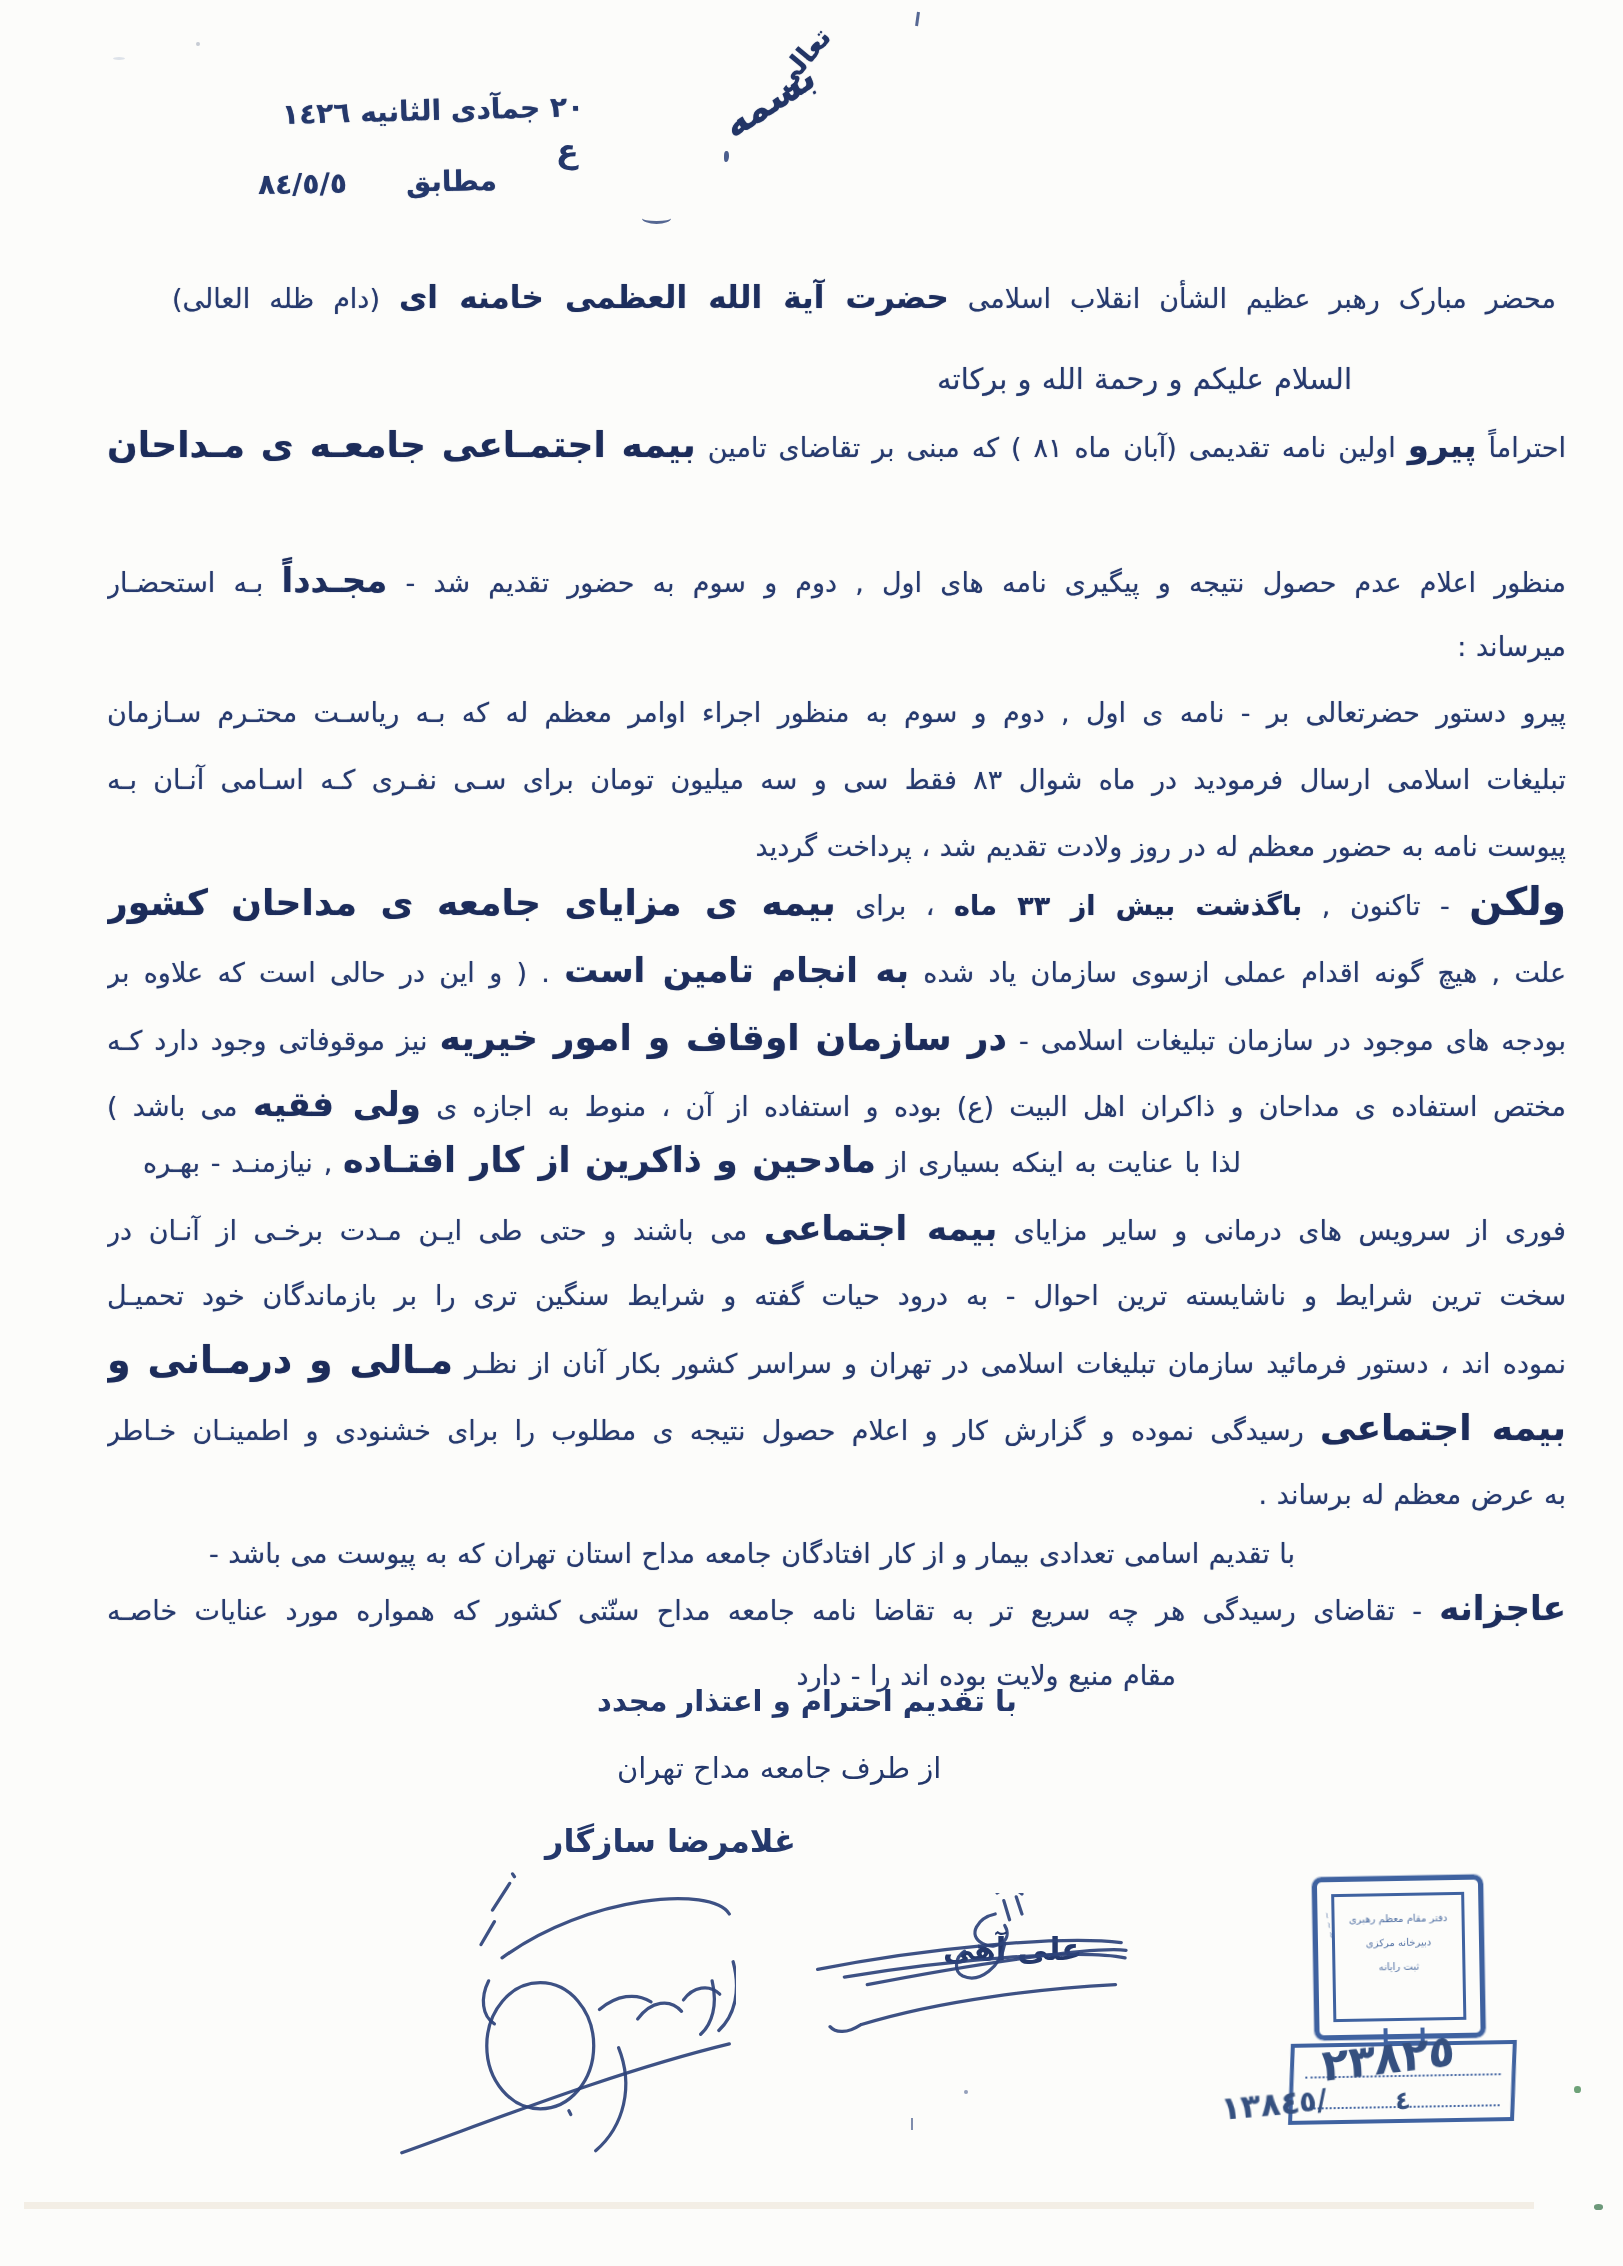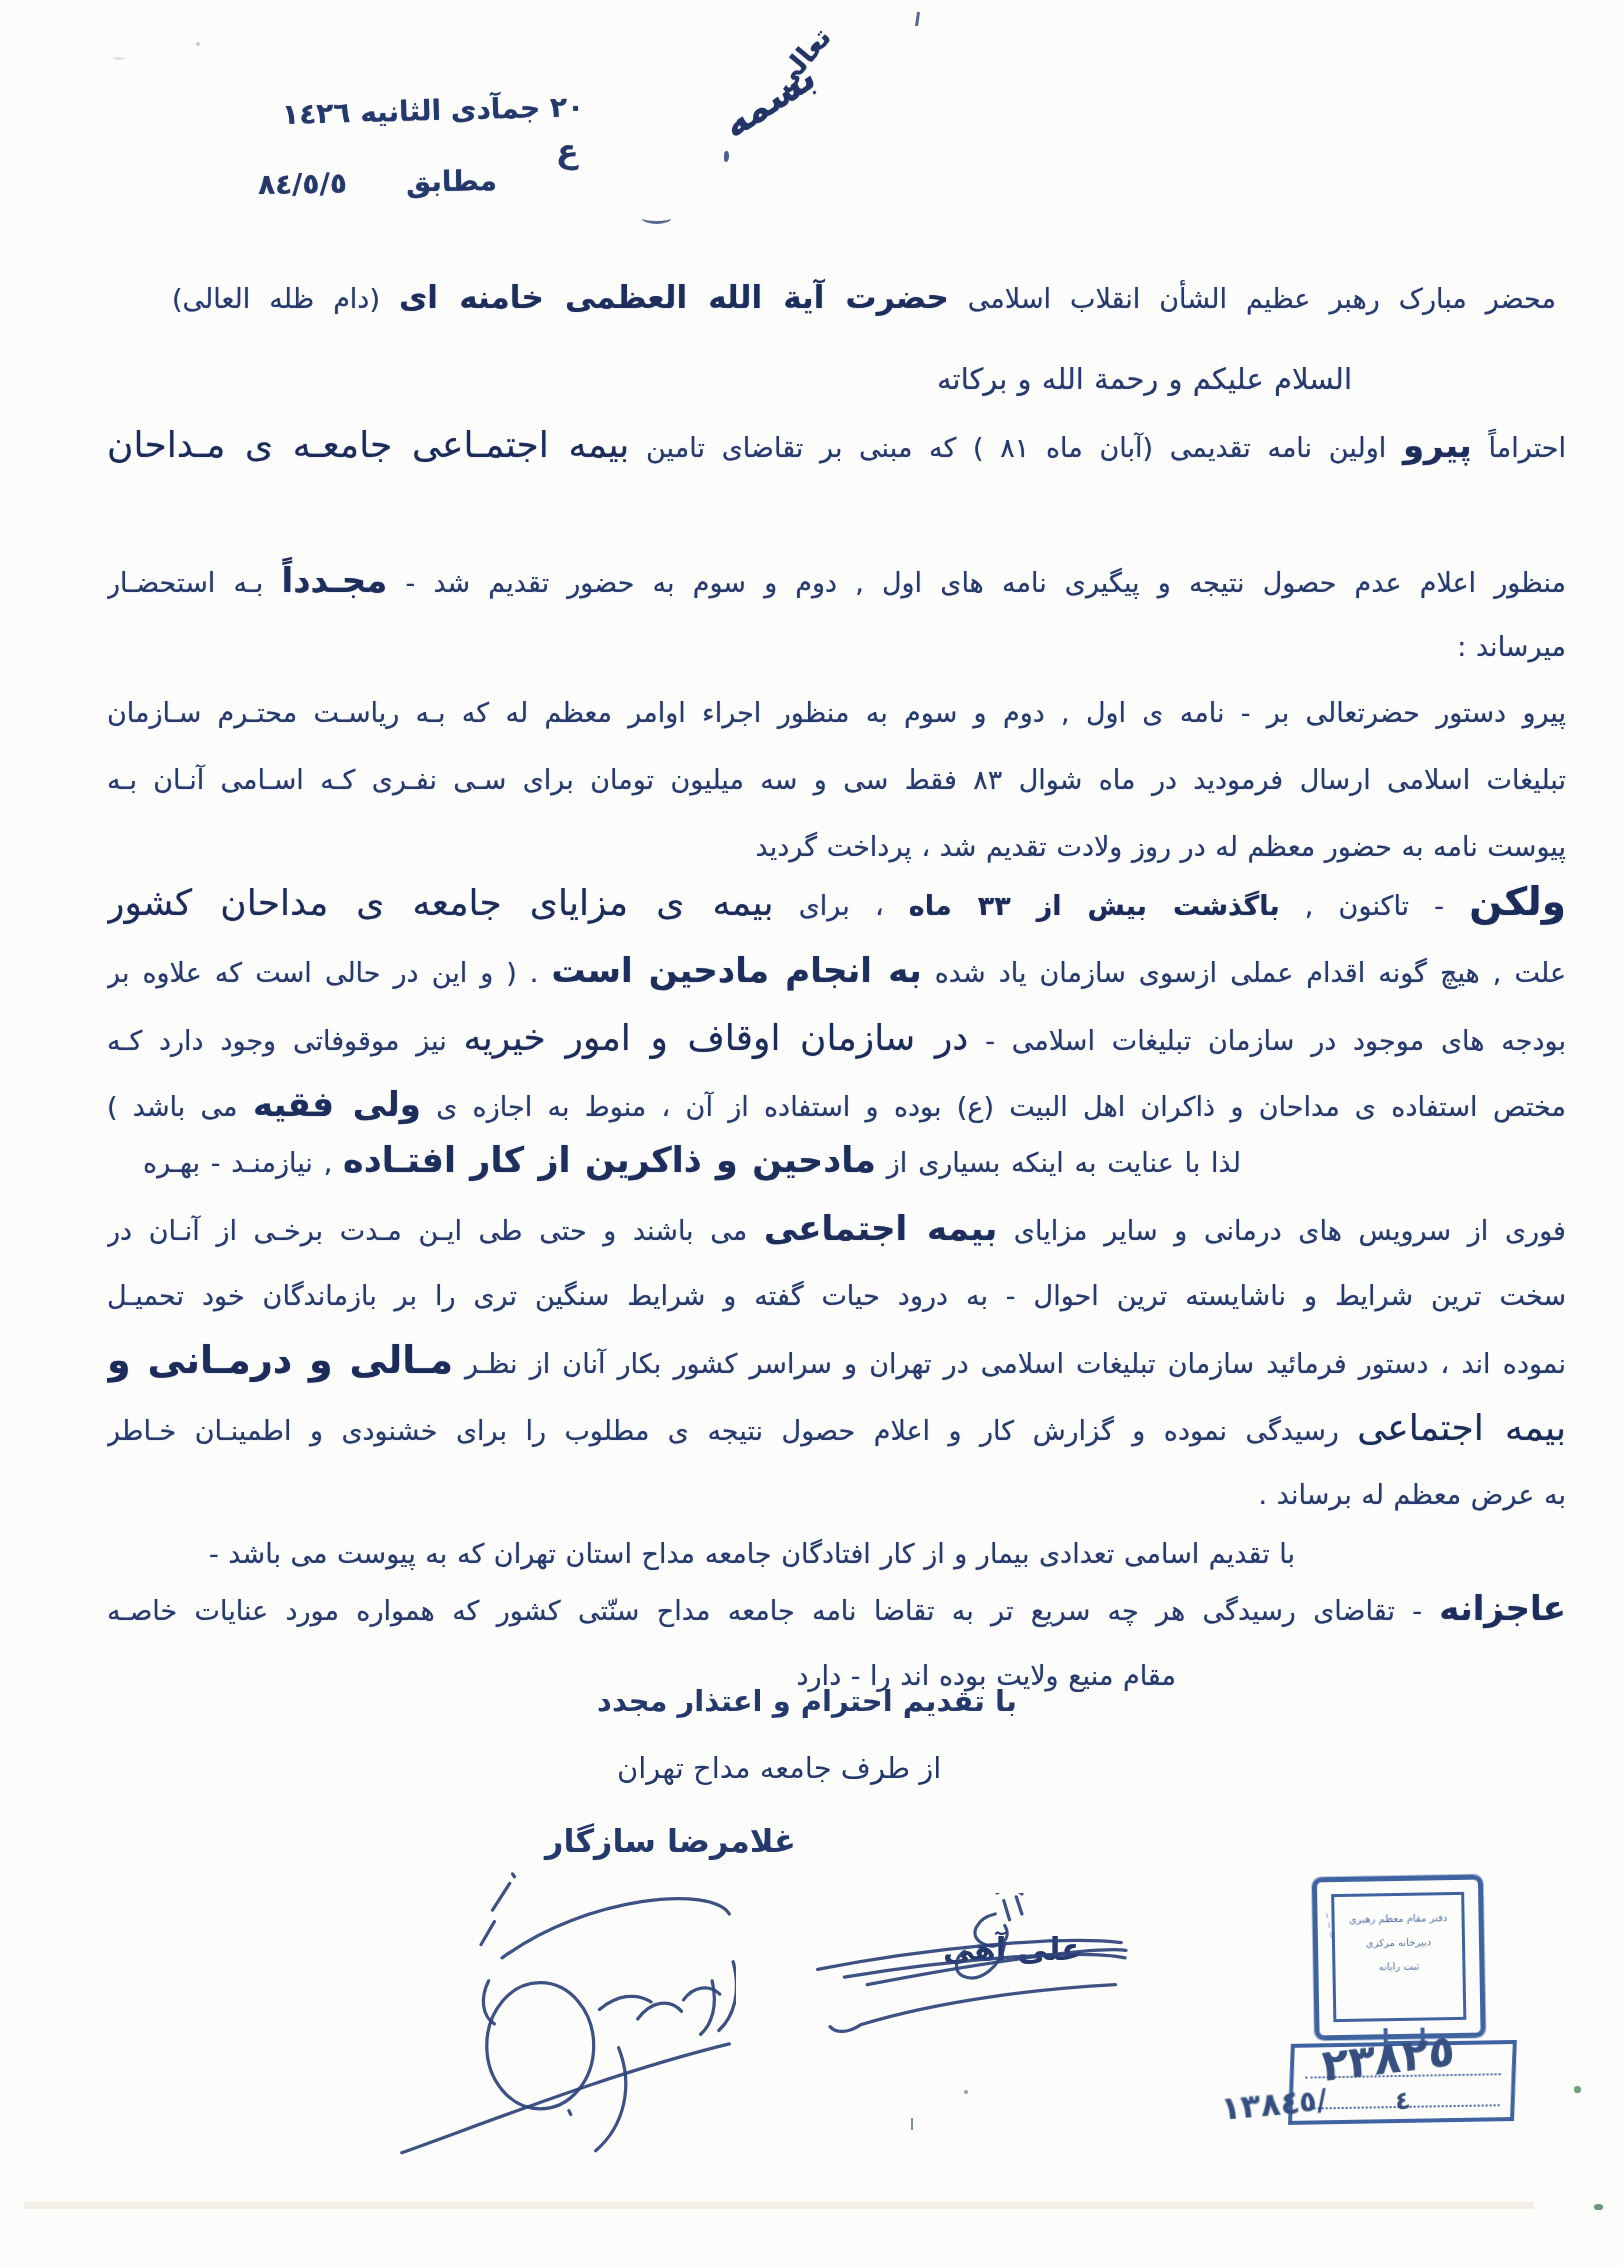--- a/index.html
+++ b/index.html
@@ -30,21 +30,21 @@
   }
   .ln.short{
     left:auto;
     white-space:nowrap;
     text-align:right;
     text-align-last:right;
     overflow:visible;
   }
   .b1{font-weight:700;font-size:31px;color:#1d2e5d;}
   .b2{font-weight:700;font-size:34px;color:#1d2e5d;}
-  .b3{font-weight:400;font-size:36px;color:#1c2c5a;}
+  .b3{font-weight:700;font-size:36px;color:#1c2c5a;}
   .b4{font-weight:700;font-size:39px;color:#1c2c5a;}
   
   .besmele-main{
     position:absolute;left:719px;top:78px;
     font-size:38px;font-weight:600;color:#223566;
     transform:rotate(-33deg) skewX(-8deg);
     letter-spacing:-1.9px;
     text-shadow:0 0 1px rgba(34,50,100,.6);
   }
   .besmele-top{
@@ -154,21 +154,21 @@
   <p class="ln short" style="top:590px;">میرساند :</p>
 
   <p class="ln" style="top:656px;">پیرو دستور حضرتعالی بر - نامه ی اول , دوم و سوم به منظور اجراء اوامر معظم له که بـه ریاسـت محتـرم سـازمان</p>
 
   <p class="ln" style="top:723px;">تبلیغات اسلامی ارسال فرمودید در ماه شوال ٨٣ فقط سی و سه میلیون تومان برای سـی نفـری کـه اسـامی آنـان بـه</p>
 
   <p class="ln short" style="top:790px;">پیوست نامه به حضور معظم له در روز ولادت تقدیم شد ، پرداخت گردید</p>
 
   <p class="ln" style="top:845px;"><span class="b4">ولکن</span><span> - تاکنون , </span><span class="b4" style="font-size:27px;">باگذشت بیش از ٣٣ ماه</span><span> ، برای </span><span class="b3">بیمه ی مزایای جامعه ی مداحان کشور</span></p>
 
-  <p class="ln" style="top:914px;"><span>علت , هیچ گونه اقدام عملی ازسوی سازمان یاد شده </span><span class="b2">به انجام مادحین است</span><span> . ( و این در حالی است که علاوه بر</span></p>
+  <p class="ln" style="top:914px;"><span>علت , هیچ گونه اقدام عملی ازسوی سازمان یاد شده </span><span class="b2">به انجام تامین است</span><span> . ( و این در حالی است که علاوه بر</span></p>
 
   <p class="ln" style="top:981px;"><span>بودجه های موجود در سازمان تبلیغات اسلامی - </span><span class="b3">در سازمان اوقاف و امور خیریه</span><span> نیز موقوفاتی وجود دارد کـه</span></p>
 
   <p class="ln" style="top:1048px;"><span>مختص استفاده ی مداحان و ذاکران اهل البیت (ع) بوده و استفاده از آن ، منوط به اجازه ی </span><span class="b2">ولی فقیه</span><span> می باشد )</span></p>
 
   <p class="ln" style="top:1104px;left:143px;right:382px;"><span>لذا با عنایت به اینکه بسیاری از </span><span class="b2" style="font-size:35px;">مادحین و ذاکرین از کار افتـاده</span><span> , نیازمنـد - بهـره گیـری</span></p>
 
   <p class="ln" style="top:1172px;"><span>فوری از سرویس های درمانی و سایر مزایای </span><span class="b2">بیمه اجتماعی</span><span> می باشند و حتی طی ایـن مـدت برخـی از آنـان در</span></p>
 
   <p class="ln" style="top:1239px;">سخت ترین شرایط و ناشایسته ترین احوال - به درود حیات گفته و شرایط سنگین تری را بر بازماندگان خود تحمیـل</p>

